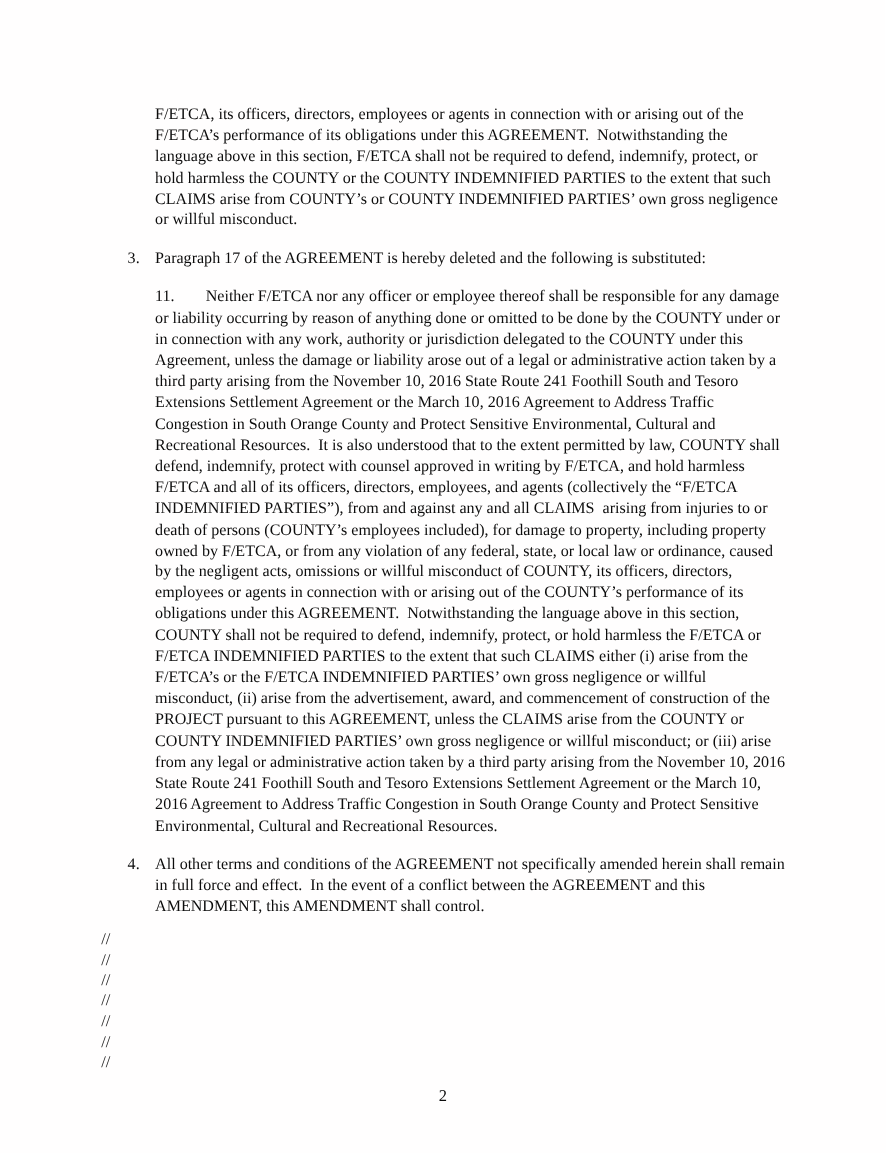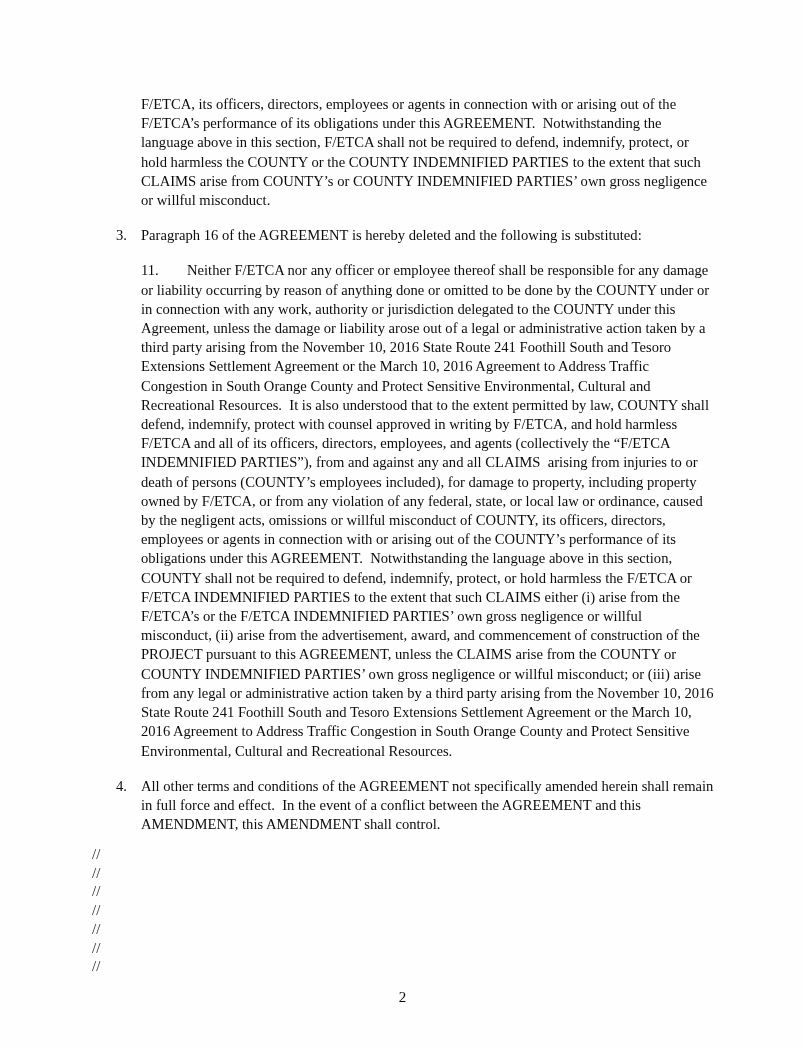--- a/index.html
+++ b/index.html
@@ -67,21 +67,21 @@
 <body>
 
 <div class="page">
 
   <div class="content">
 
     <p class="para">F/ETCA, its officers, directors, employees or agents in connection with or arising out of the F/ETCA’s performance of its obligations under this AGREEMENT.  Notwithstanding the language above in this section, F/ETCA shall not be required to defend, indemnify, protect, or hold harmless the COUNTY or the COUNTY INDEMNIFIED PARTIES to the extent that such CLAIMS arise from COUNTY’s or COUNTY INDEMNIFIED PARTIES’ own gross negligence or willful misconduct.</p>
 
     <div class="list-item">
       <span class="num">3.</span>
-      <div class="item-text">Paragraph 16 of the AGREEMENT is hereby deleted and the following is substituted:</div>
+      <div class="item-text">Paragraph 17 of the AGREEMENT is hereby deleted and the following is substituted:</div>
     </div>
 
     <p class="para"><span class="sub-num">11.</span><span>Neither F/ETCA nor any officer or employee thereof shall be responsible for any damage or liability occurring by reason of anything done or omitted to be done by the COUNTY under or in connection with any work, authority or jurisdiction delegated to the COUNTY under this Agreement, unless the damage or liability arose out of a legal or administrative action taken by a third party arising from the November 10, 2016 State Route 241 Foothill South and Tesoro Extensions Settlement Agreement or the March 10, 2016 Agreement to Address Traffic Congestion in South Orange County and Protect Sensitive Environmental, Cultural and Recreational Resources.  It is also understood that to the extent permitted by law, COUNTY shall defend, indemnify, protect with counsel approved in writing by F/ETCA, and hold harmless F/ETCA and all of its officers, directors, employees, and agents (collectively the “F/ETCA INDEMNIFIED PARTIES”), from and against any and all CLAIMS  arising from injuries to or death of persons (COUNTY’s employees included), for damage to property, including property owned by F/ETCA, or from any violation of any federal, state, or local law or ordinance, caused by the negligent acts, omissions or willful misconduct of COUNTY, its officers, directors, employees or agents in connection with or arising out of the COUNTY’s performance of its obligations under this AGREEMENT.  Notwithstanding the language above in this section, COUNTY shall not be required to defend, indemnify, protect, or hold harmless the F/ETCA or F/ETCA INDEMNIFIED PARTIES to the extent that such CLAIMS either (i) arise from the F/ETCA’s or the F/ETCA INDEMNIFIED PARTIES’ own gross negligence or willful misconduct, (ii) arise from the advertisement, award, and commencement of construction of the PROJECT pursuant to this AGREEMENT, unless the CLAIMS arise from the COUNTY or COUNTY INDEMNIFIED PARTIES’ own gross negligence or willful misconduct; or (iii) arise from any legal or administrative action taken by a third party arising from the November 10, 2016 State Route 241 Foothill South and Tesoro Extensions Settlement Agreement or the March 10, 2016 Agreement to Address Traffic Congestion in South Orange County and Protect Sensitive Environmental, Cultural and Recreational Resources.</span></p>
 
     <div class="list-item">
       <span class="num">4.</span>
       <div class="item-text">All other terms and conditions of the AGREEMENT not specifically amended herein shall remain in full force and effect.  In the event of a conflict between the AGREEMENT and this AMENDMENT, this AMENDMENT shall control.</div>
     </div>
 
   </div>

